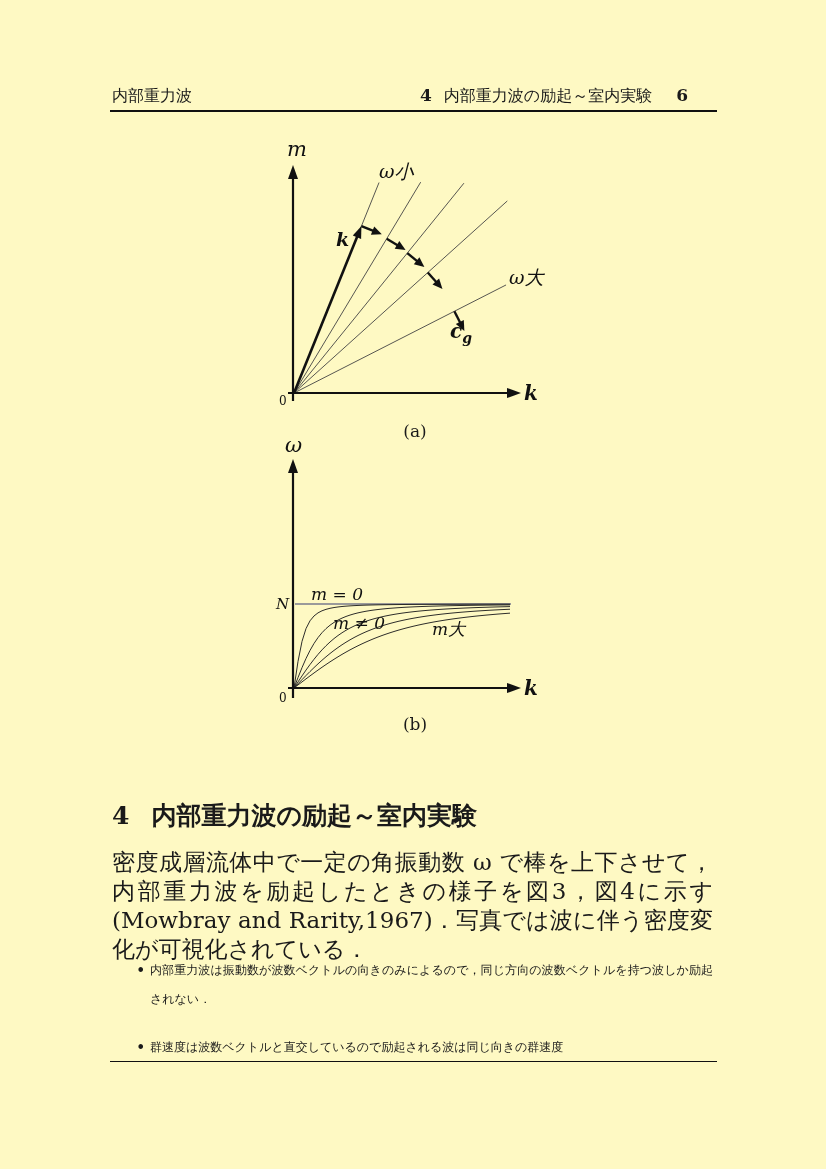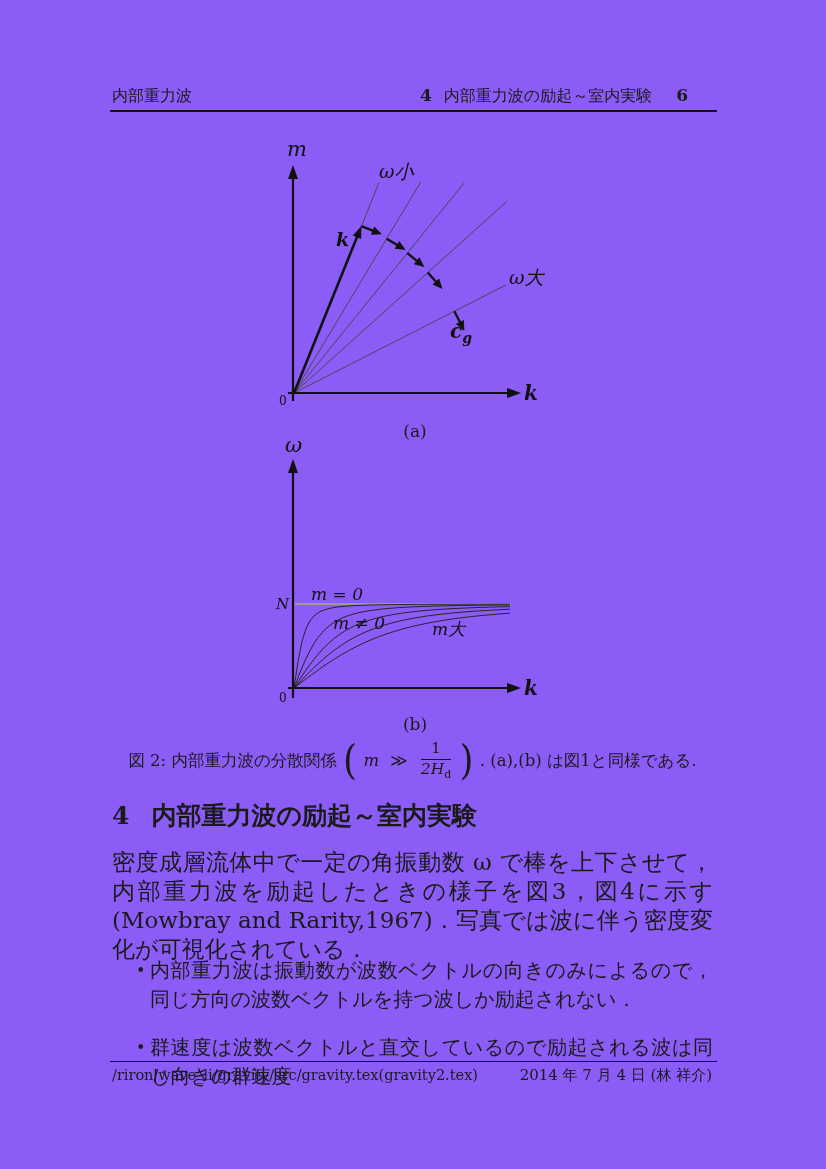--- a/index.html
+++ b/index.html
@@ -1,16 +1,16 @@
 <!DOCTYPE html>
 <html><head>
 <meta charset="utf-8">
 <style>
   html,body{margin:0;padding:0;background:#e8e8e8;}
-  .page{position:relative;width:826px;height:1169px;background:#8b5cf6;overflow:hidden;
+  .page{position:relative;width:826px;height:1169px;background:#fef9c3;overflow:hidden;
         font-family:"DejaVu Serif","Liberation Serif",serif;color:#1a1a1a;}
   .abs{position:absolute;}
   
   .hdr-left{left:112px;top:86px;font-family:"DejaVu Sans","Liberation Sans",sans-serif;font-size:16px;}
   .hdr-right{left:420px;top:85px;display:flex;align-items:baseline;}
   .hdr-num{font-weight:bold;font-size:17px;}
   .hdr-title{font-family:"DejaVu Sans","Liberation Sans",sans-serif;font-size:16px;margin-left:12px;}
   .hdr-page{font-weight:bold;font-size:17px;margin-left:24px;}
   .rule{height:1.5px;background:#111;}
   
@@ -38,21 +38,21 @@
   .frac sub{font-size:11px;}
   
   .sechead{left:112px;top:799px;display:flex;align-items:baseline;}
   .sec-num{font-weight:bold;font-size:25px;}
   .sec-title{font-family:"DejaVu Sans","Liberation Sans",sans-serif;font-weight:bold;font-size:25px;margin-left:22px;}
   
   .para{left:112px;top:848px;width:601px;font-size:23px;line-height:29px;text-align:justify;}
   .bullets{left:136px;top:956px;width:577px;}
   .bullet{display:flex;margin-bottom:19px;}
   .bullet .mark{width:14px;flex:0 0 14px;font-size:16px;line-height:29px;}
-  .bullet .btxt{font-size:20px;line-height:29px;text-align:justify;}
+  .bullet .btxt{font-size:12px;line-height:29px;text-align:justify;}
   
   .ftr{left:112px;top:1066px;width:600px;display:flex;justify-content:space-between;align-items:baseline;}
   .ftr-path{font-size:14.5px;}
   .ftr-date{font-size:15px;}
 </style>
 </head>
 <body>
 
 <div class="page">
 
@@ -110,48 +110,34 @@
       <text x="259" y="263" class="t-axis">k</text>
       <text x="20" y="20" class="t-ylab">ω</text>
       <text x="14" y="270" class="t-zero">0</text>
       <text x="24" y="177" class="t-N" text-anchor="end">N</text>
       <text x="46" y="168" class="t-m">m = 0</text>
       <text x="68" y="197" class="t-m">m ≠ 0</text>
       <text x="167" y="203" class="t-m">m大</text>
     </svg>
   <div class="abs figcapsub" style="top:714px;">(b)</div>
 
-  <div class="abs figcap">
-    <span class="seg">図 2:</span>
-    <span class="seg">内部重力波の分散関係</span>
-    <span class="bigp">(</span>
-    <span class="mvar">m</span>
-    <span class="rel">≫</span>
-    <span class="frac"><span class="num">1</span><span class="den"><i>2H</i><sub>d</sub></span></span>
-    <span class="bigp">)</span>
-    <span class="seg">. (a),(b) は図1と同様である.</span>
-  </div>
 
   <div class="abs sechead">
     <span class="sec-num">4</span>
     <span class="sec-title">内部重力波の励起～室内実験</span>
   </div>
 
   <div class="abs para">密度成層流体中で一定の角振動数 ω で棒を上下させて，内部重力波を励起したときの様子を図3，図4に示す (Mowbray and Rarity,1967)．写真では波に伴う密度変化が可視化されている．</div>
 
   <div class="abs bullets">
     <div class="bullet">
       <span class="mark">•</span>
       <span class="btxt">内部重力波は振動数が波数ベクトルの向きのみによるので，同じ方向の波数ベクトルを持つ波しか励起されない．</span>
     </div>
     <div class="bullet">
       <span class="mark">•</span>
       <span class="btxt">群速度は波数ベクトルと直交しているので励起される波は同じ向きの群速度</span>
     </div>
   </div>
 
   <div class="abs rule" style="left:110px;top:1061px;width:607px;height:1.2px;"></div>
-  <div class="abs ftr">
-    <span class="ftr-path">/riron/wave_li/gravity/src/gravity.tex(gravity2.tex)</span>
-    <span class="ftr-date">2014 年 7 月 4 日 (林 祥介)</span>
-  </div>
 
 </div>
 
 </body></html>

